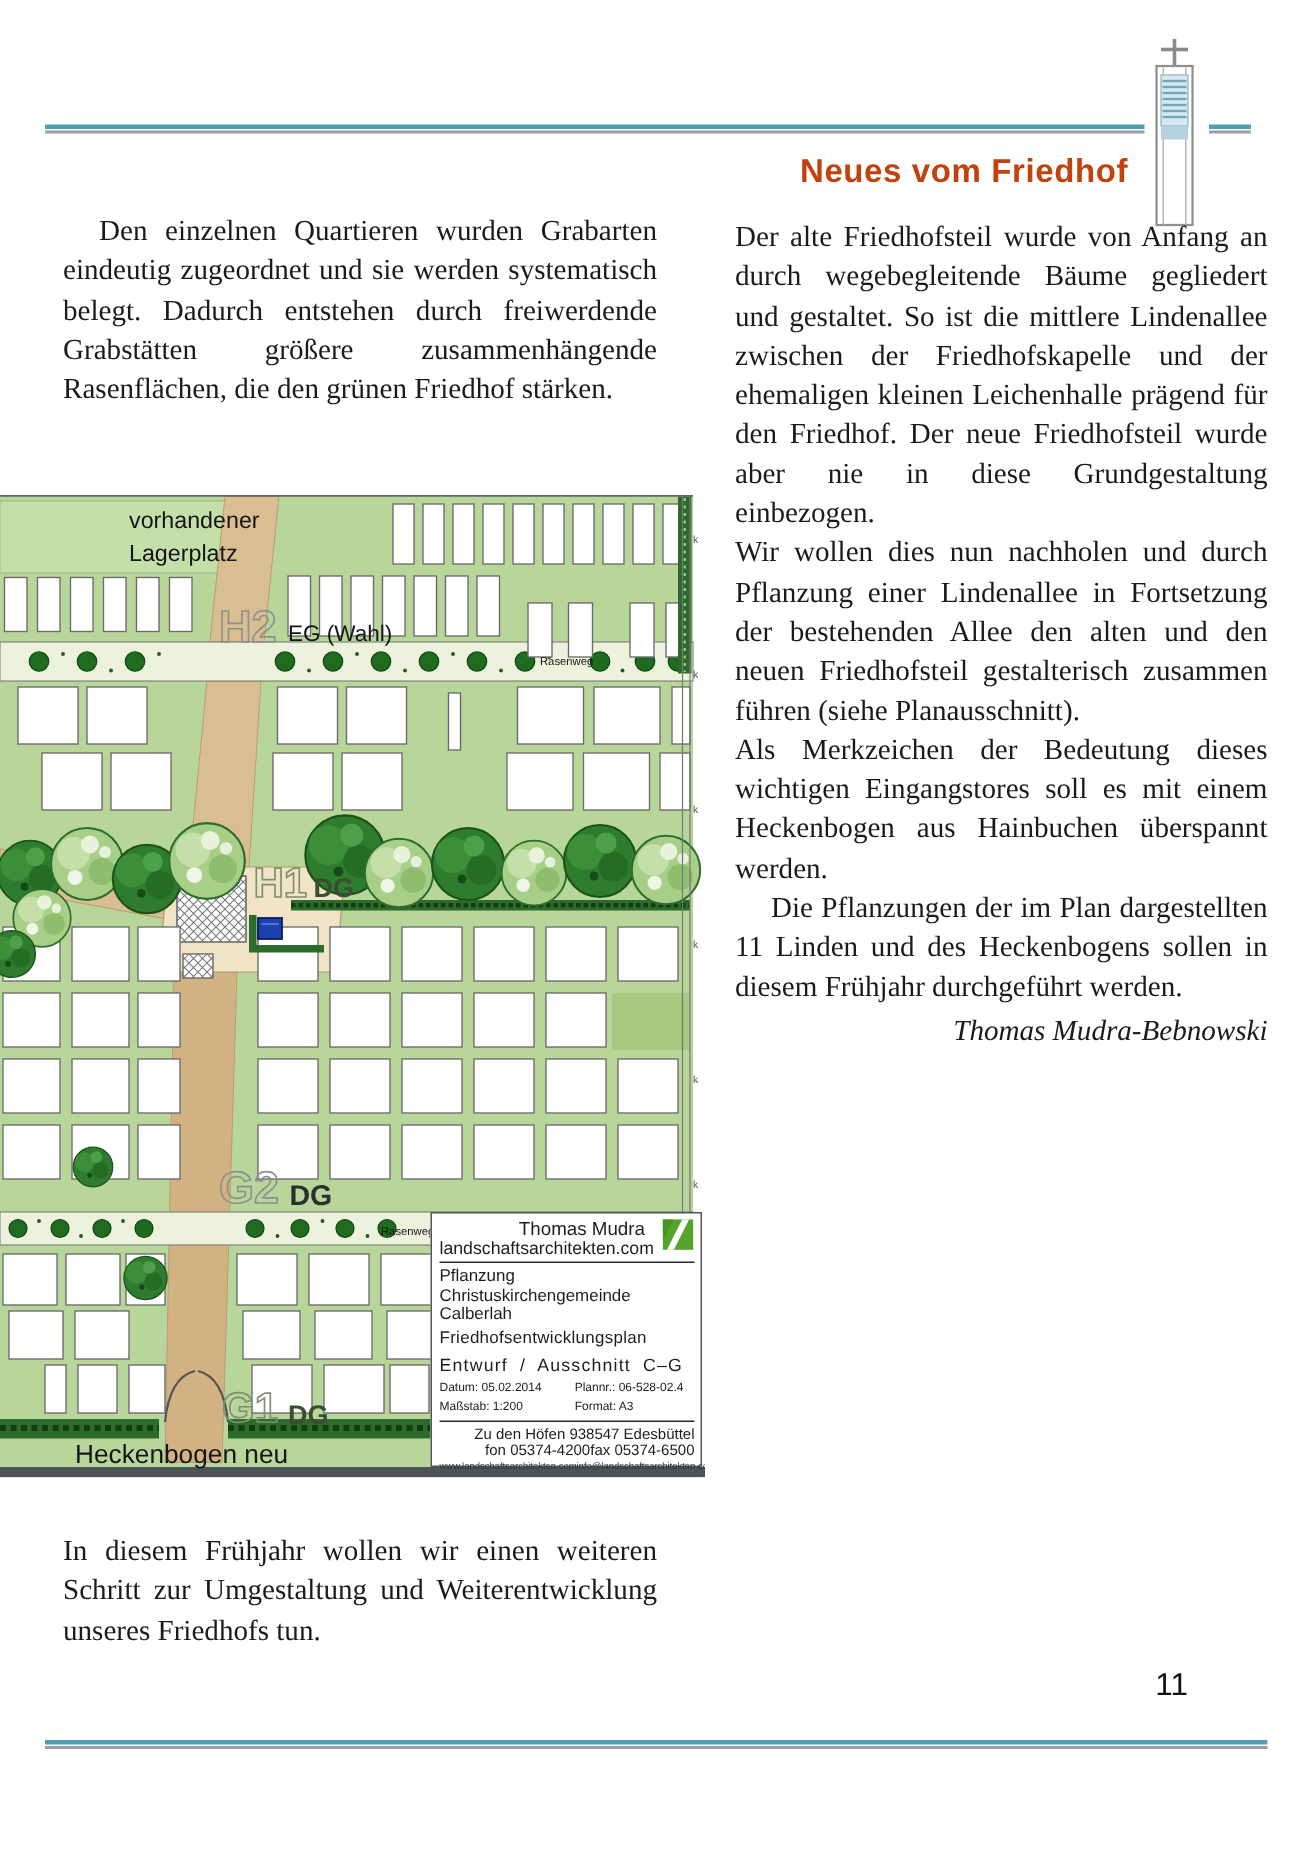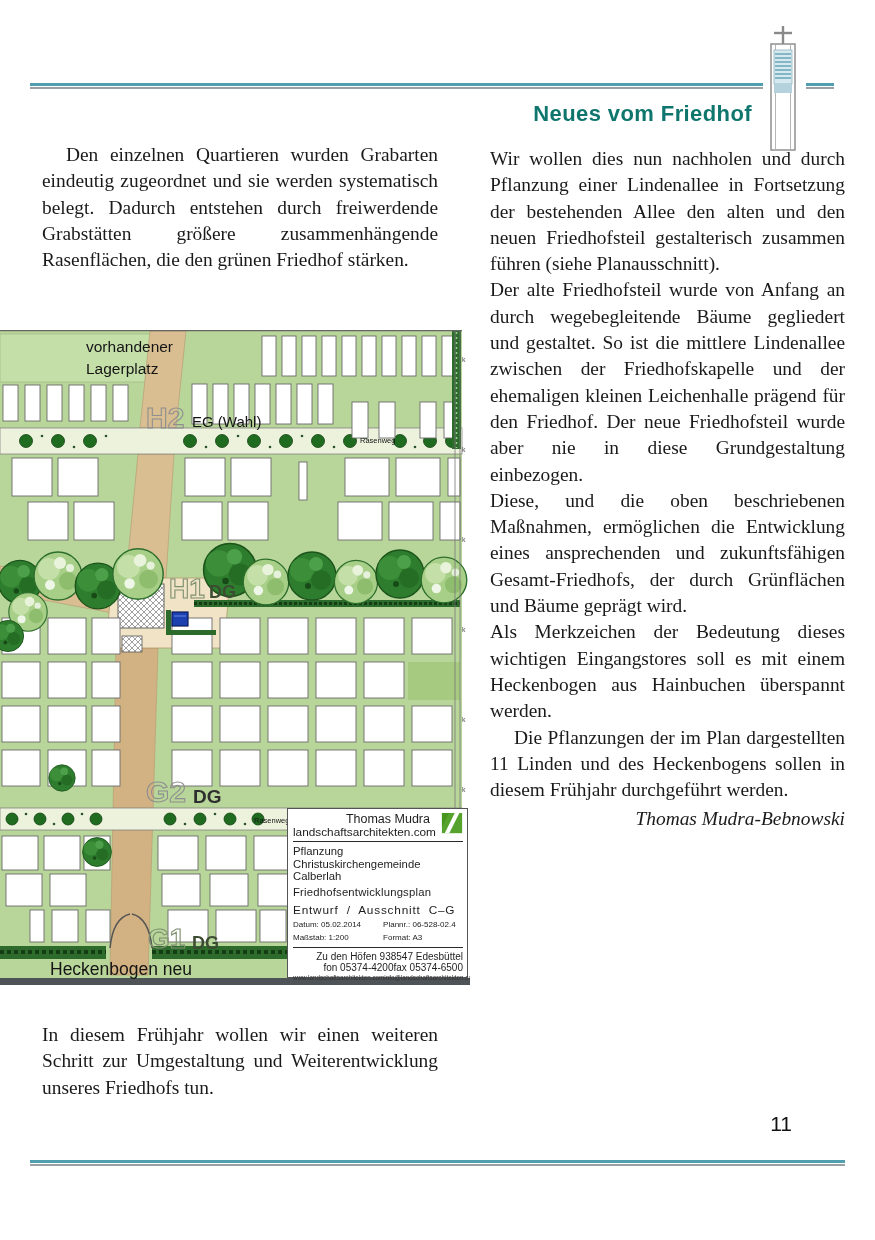--- a/index.html
+++ b/index.html
@@ -10,21 +10,21 @@
   }
   .abs { position:absolute; }
 
   
   .rule-teal { height:3px; background:#4f9fae; }
   .rule-gray { height:2px; background:#9aa0a3; margin-top:1px; }
 
   .page-heading {
     position:absolute; top:101px; right:123px;
     font-family:"Liberation Sans", sans-serif; font-weight:bold;
-    font-size:22px; letter-spacing:0.4px; color:#0f766e;
+    font-size:22px; letter-spacing:0.4px; color:#c2410c;
   }
 
   
   .col { position:absolute; text-align:justify; font-size:19.4px; line-height:26.3px; }
   .col p { margin:0; }
   .indent { text-indent:24px; }
   .left-top  { left:42px; top:142px; width:396px; }
   .left-bottom { left:42px; top:1022px; width:396px; }
   .right-col { left:448px; top:146px; width:397px; }
   .plan-spacer { float:left; width:42px; height:655px; margin-top:184px; }
@@ -99,23 +99,22 @@
 </svg>
 
 <div class="page-heading">Neues vom Friedhof</div>
 
 <div class="col left-top">
   <p class="indent">Den einzelnen Quartieren wurden Grabarten eindeutig zugeordnet und sie werden systematisch belegt. Dadurch entstehen durch freiwerdende Grabstätten größere zusammenhängende Rasenflächen, die den grünen Friedhof stärken.</p>
 </div>
 
 <div class="col right-col">
   <div class="plan-spacer"></div>
+  <p>Der alte Friedhofsteil wurde von Anfang an durch wegebegleitende Bäume gegliedert und gestaltet. So ist die mittlere Lindenallee zwischen der Friedhofskapelle und der ehemaligen kleinen Leichenhalle prägend für den Friedhof. Der neue Friedhofsteil wurde aber nie in diese Grundgestaltung einbezogen.</p>
   <p>Wir wollen dies nun nachholen und durch Pflanzung einer Lindenallee in Fortsetzung der bestehenden Allee den alten und den neuen Friedhofsteil gestalterisch zusammen führen (siehe Planausschnitt).</p>
-  <p>Der alte Friedhofsteil wurde von Anfang an durch wegebegleitende Bäume gegliedert und gestaltet. So ist die mittlere Lindenallee zwischen der Friedhofskapelle und der ehemaligen kleinen Leichenhalle prägend für den Friedhof. Der neue Friedhofsteil wurde aber nie in diese Grundgestaltung einbezogen.</p>
-  <p>Diese, und die oben beschriebenen Maßnahmen, ermöglichen die Entwicklung eines ansprechenden und zukunftsfähigen Gesamt-Friedhofs, der durch Grünflächen und Bäume geprägt wird.</p>
   <p>Als Merkzeichen der Bedeutung dieses wichtigen Eingangstores soll es mit einem Heckenbogen aus Hainbuchen überspannt werden.</p>
   <p class="indent">Die Pflanzungen der im Plan dargestellten 11 Linden und des Heckenbogens sollen in diesem Frühjahr durchgeführt werden.</p>
   <p class="sig">Thomas Mudra-Bebnowski</p>
 </div>
 
 <div class="col left-bottom">
   <p>In diesem Frühjahr wollen wir einen weiteren Schritt zur Umgestaltung und Weiterentwicklung unseres Friedhofs tun.</p>
 </div>
 
 <div class="plan-wrap">

